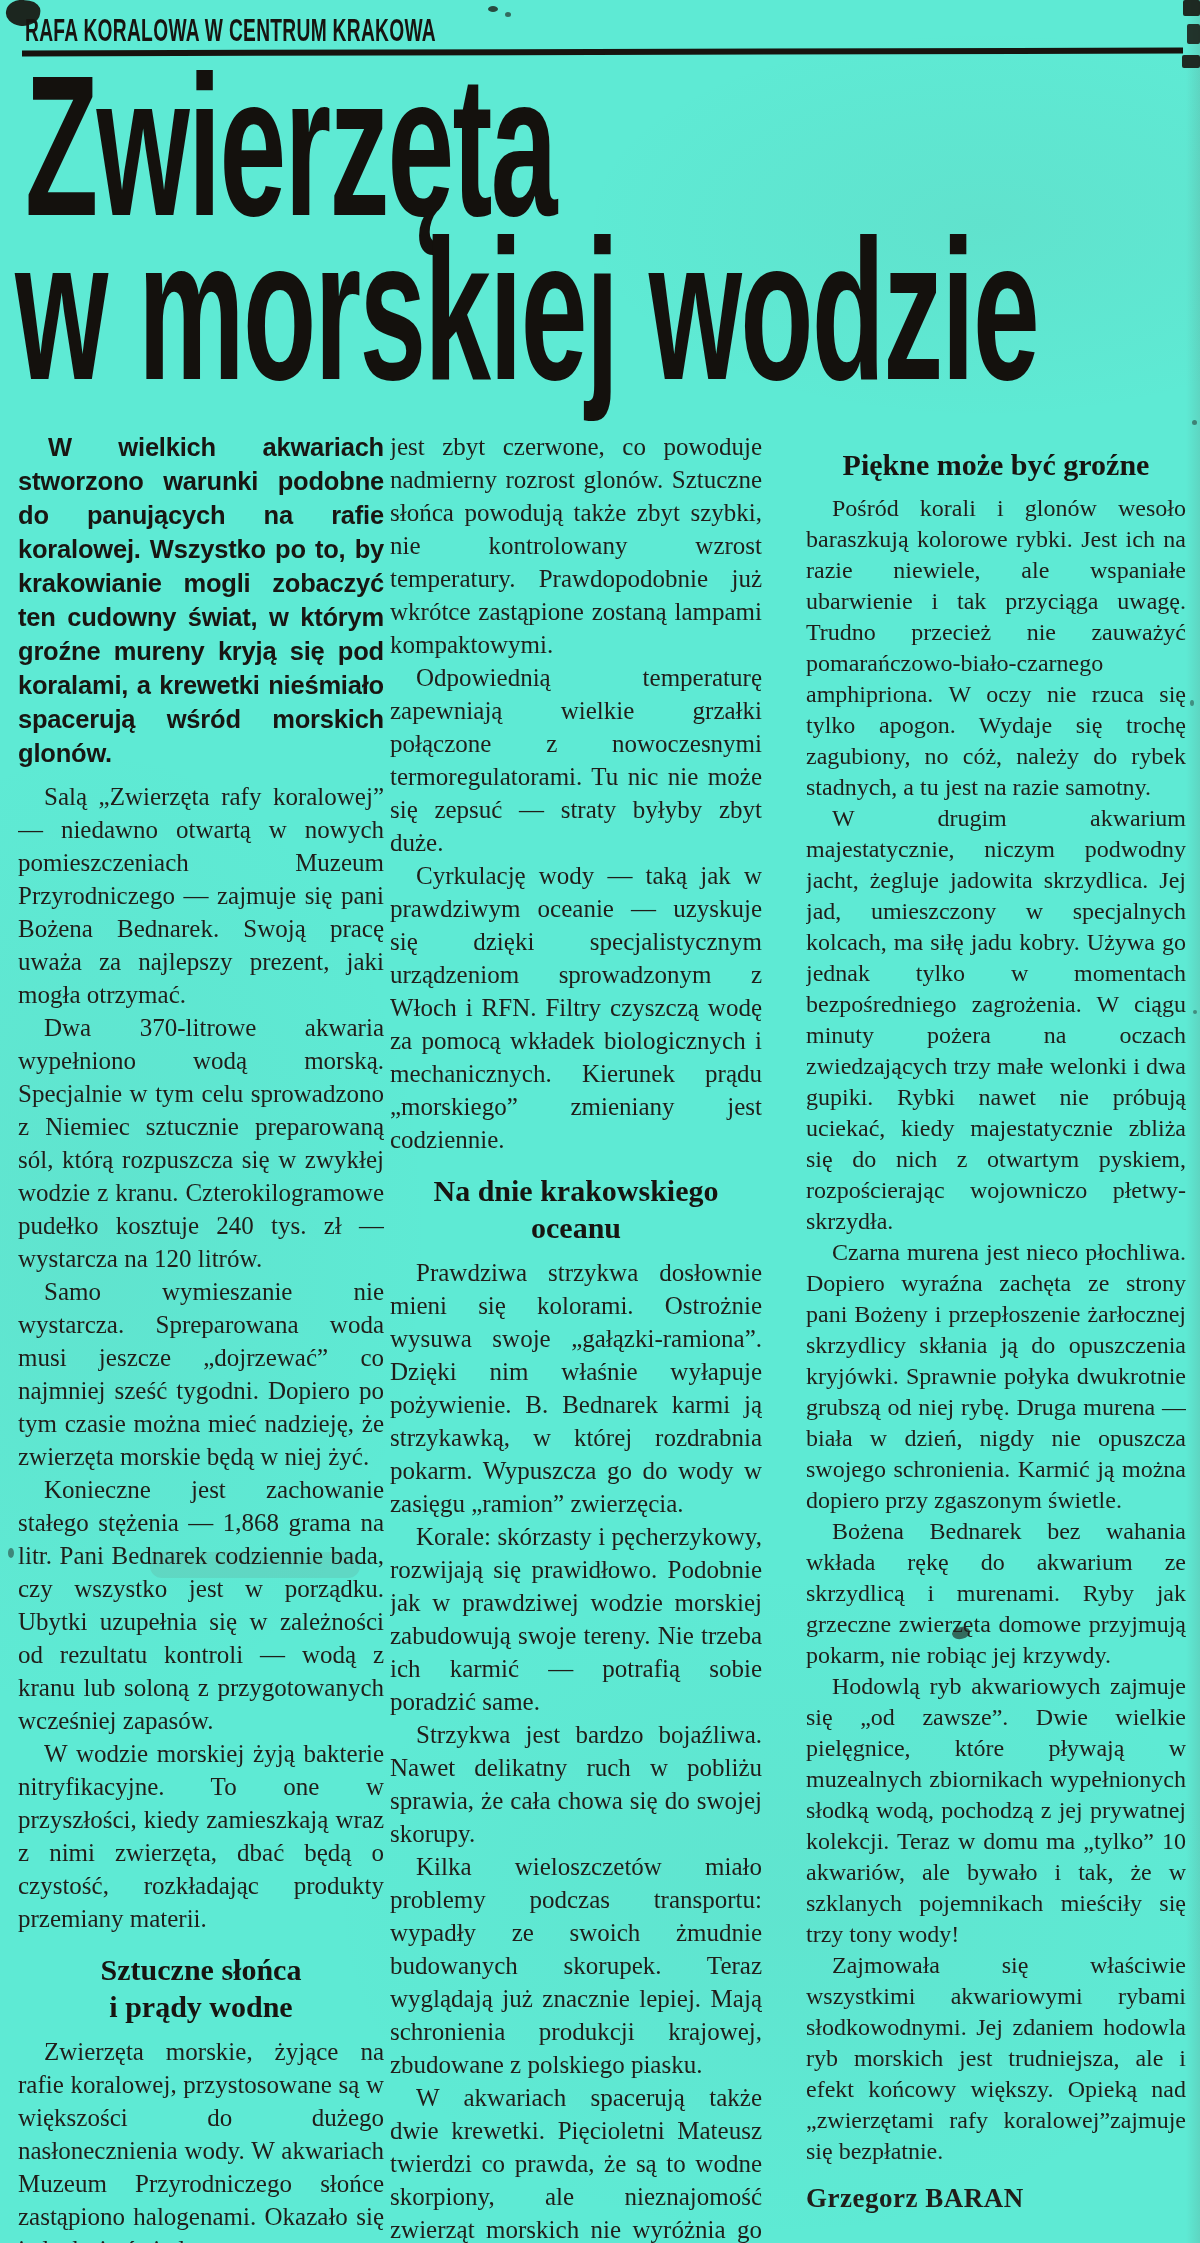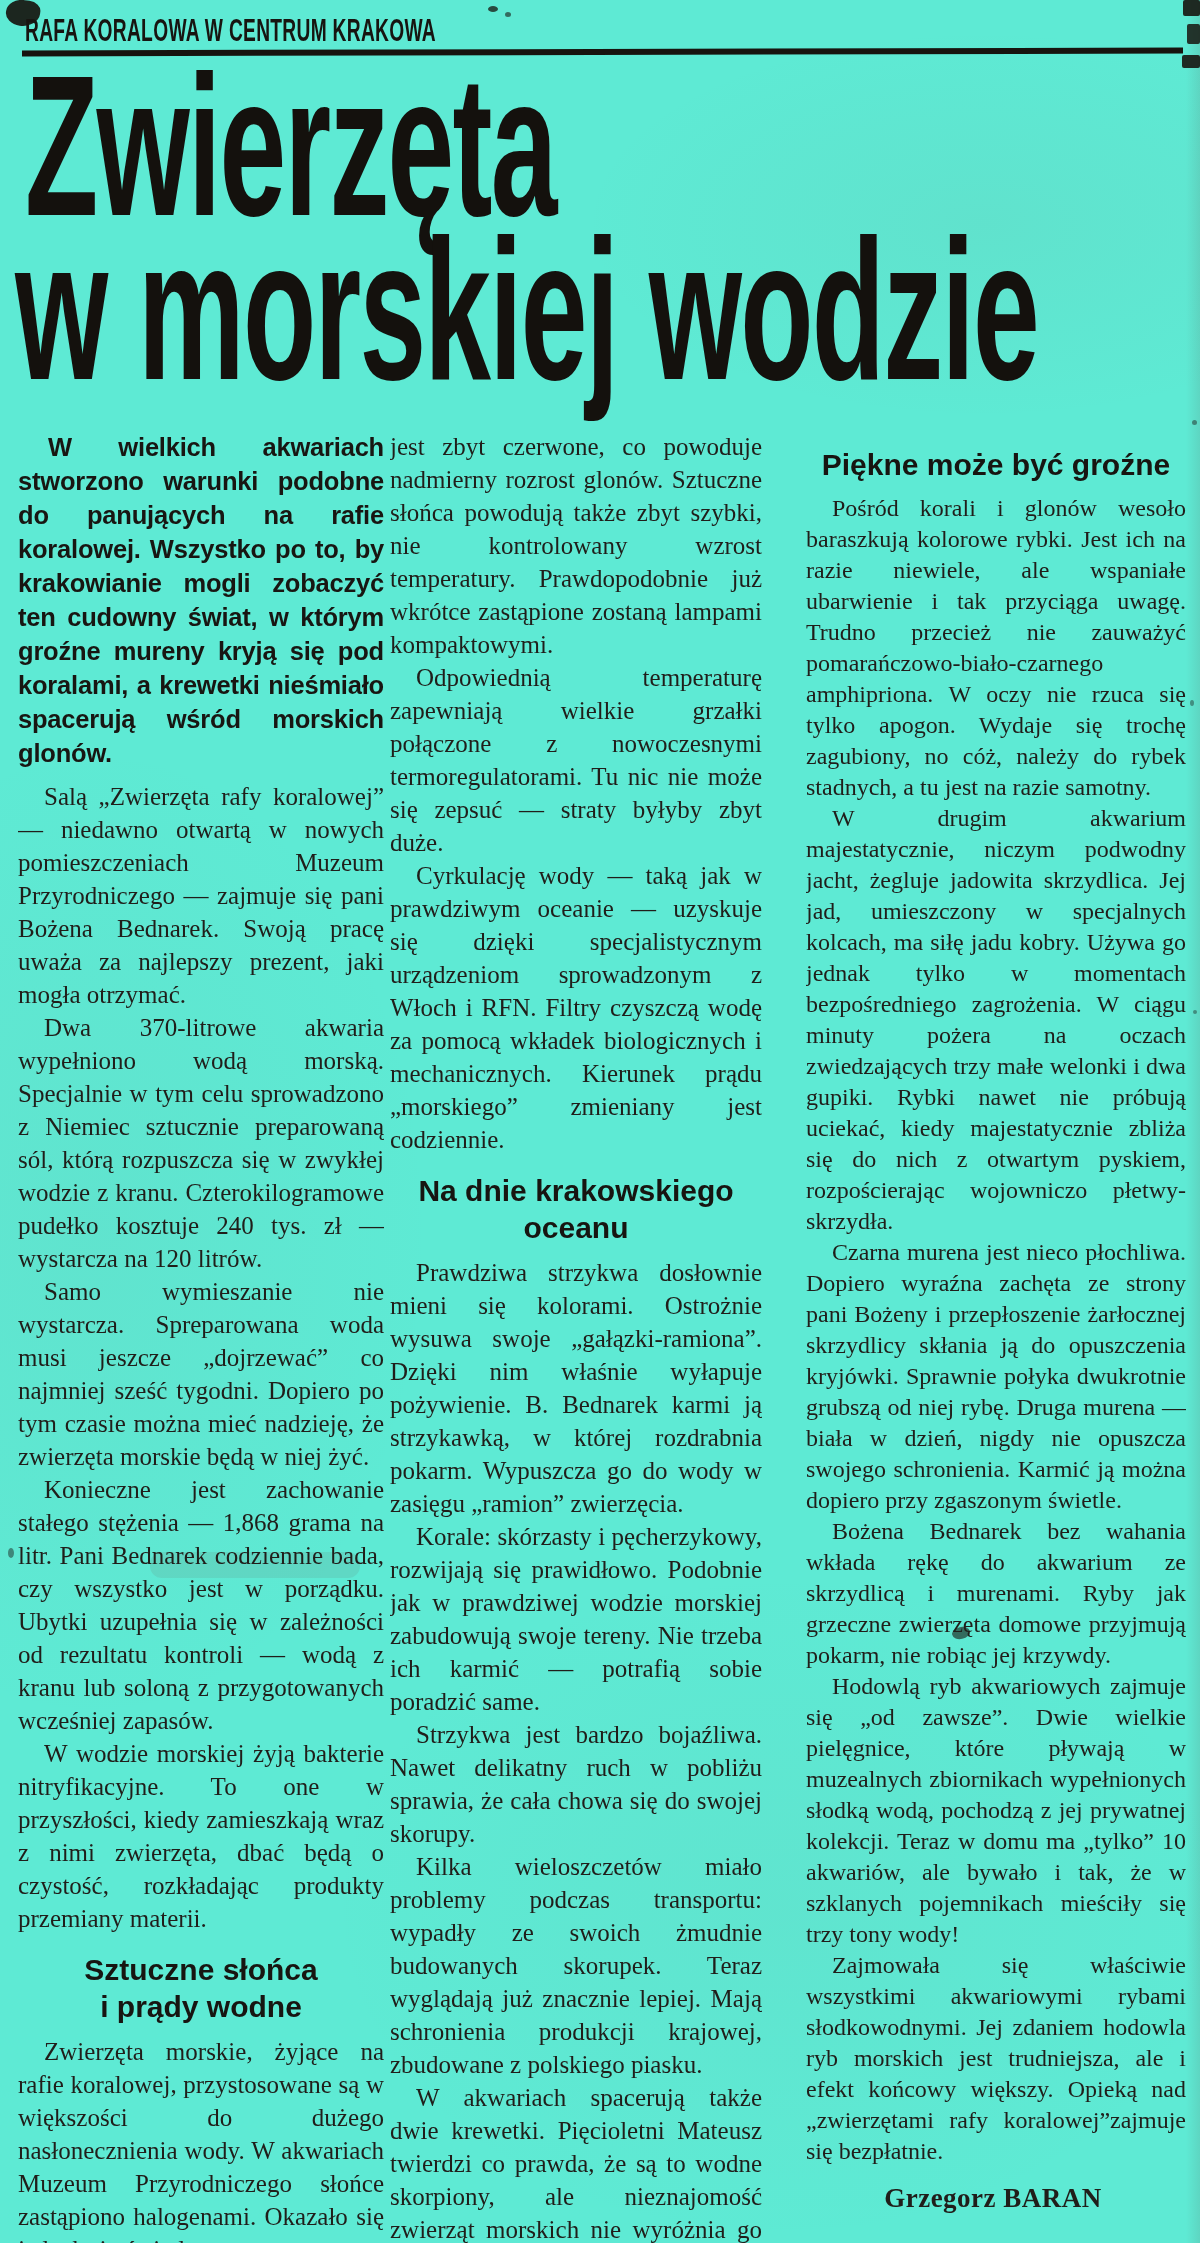--- a/index.html
+++ b/index.html
@@ -46,27 +46,27 @@
   .col-2 { left:390px; width:372px; }
   .col-3 { left:806px; width:380px; font-size:24px; line-height:31px; }
   .para { text-indent:26px; }
   .para.no-indent { text-indent:0; }
   .lead {
     font-family:"Liberation Sans","DejaVu Sans",sans-serif; font-weight:700;
     font-size:25.5px; line-height:34px; letter-spacing:-.2px;
     text-indent:30px; margin-bottom:10px; color:#181612;
   }
   .subhead {
-    font-family:Liberation Sans, sans-serif; font-weight:700;
+    font-family:Liberation Serif, serif; font-weight:700;
     font-size:30px; line-height:37px; text-align:center; text-indent:0;
     white-space:pre-line; margin:16px auto 10px; color:#171511;
   }
   .byline {
     font-weight:700; font-size:27px; letter-spacing:.5px;
-    text-align:center; text-indent:0; margin-top:16px; padding-right:6px;
+    text-align:left; text-indent:0; margin-top:16px; padding-right:6px;
   }
   .artifact { position:absolute; background:#17150f; pointer-events:none; }
   .a-tl   { left:6px;    top:0;      width:34px; height:26px; border-radius:55% 40% 60% 50%; opacity:.92; transform:rotate(8deg); }
   .a-t1   { left:488px;  top:6px;    width:10px; height:6px;  border-radius:50%; opacity:.75; }
   .a-t2   { left:505px;  top:12px;   width:6px;  height:5px;  border-radius:50%; opacity:.6; }
   .a-tr1  { left:1183px; top:0;      width:17px; height:16px; opacity:.9; border-radius:2px; }
   .a-tr2  { left:1187px; top:24px;   width:13px; height:20px; opacity:.85; border-radius:2px; }
   .a-tr3  { left:1182px; top:55px;   width:18px; height:13px; opacity:.9; border-radius:2px; }
   .a-m1   { left:1192px; top:420px;  width:5px;  height:5px;  border-radius:50%; opacity:.45; }
   .a-m2   { left:1190px; top:700px;  width:4px;  height:6px;  border-radius:50%; opacity:.4; }

